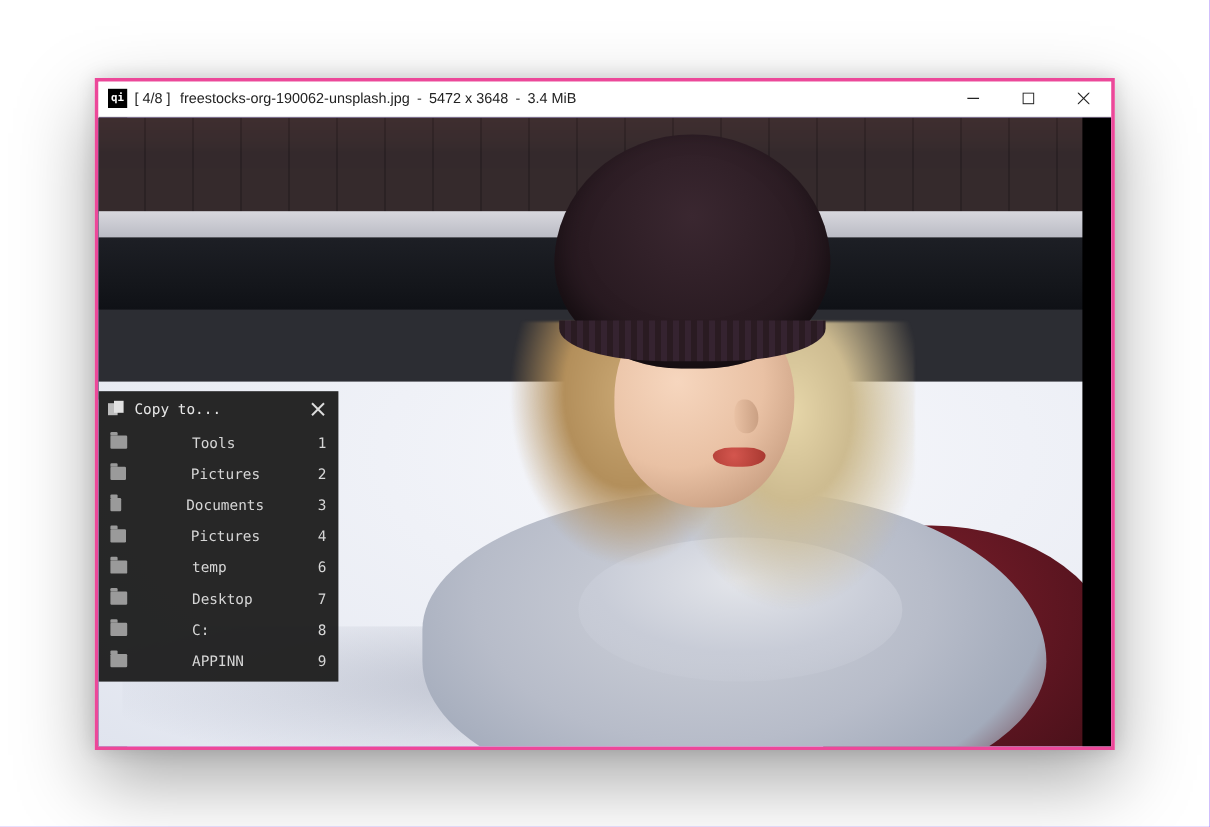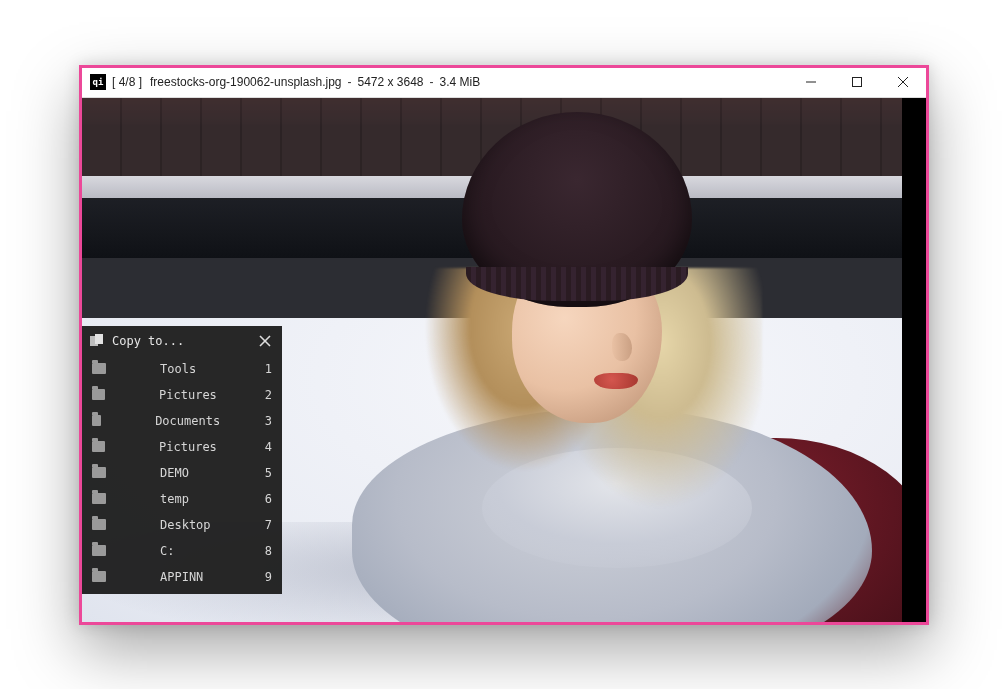--- a/index.html
+++ b/index.html
@@ -264,25 +264,20 @@
             <span class="label">Documents</span>
             <span class="key">3</span>
           </div>
           <div class="copy-item">
             <span class="folder-icon"></span>
             <span class="label">Pictures</span>
             <span class="key">4</span>
           </div>
           <div class="copy-item">
             <span class="folder-icon"></span>
-            <span class="label">DEMO</span>
-            <span class="key">5</span>
-          </div>
-          <div class="copy-item">
-            <span class="folder-icon"></span>
             <span class="label">temp</span>
             <span class="key">6</span>
           </div>
           <div class="copy-item">
             <span class="folder-icon"></span>
             <span class="label">Desktop</span>
             <span class="key">7</span>
           </div>
           <div class="copy-item">
             <span class="folder-icon"></span>

